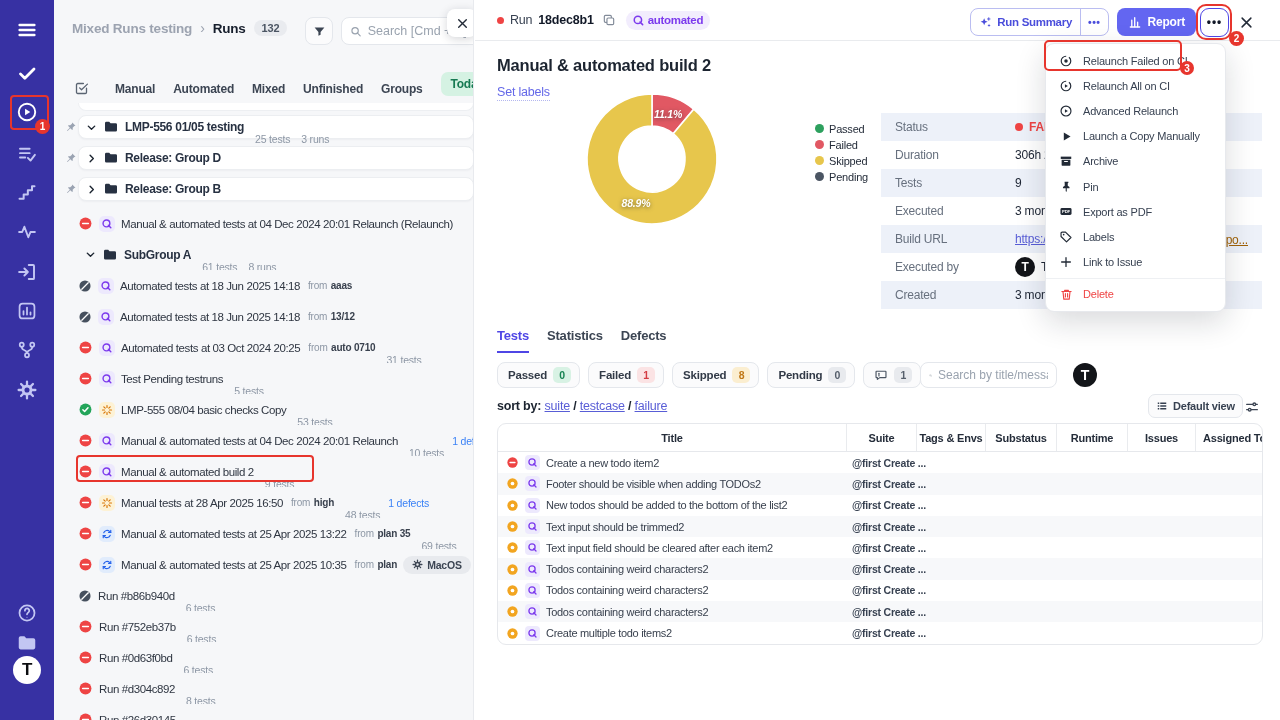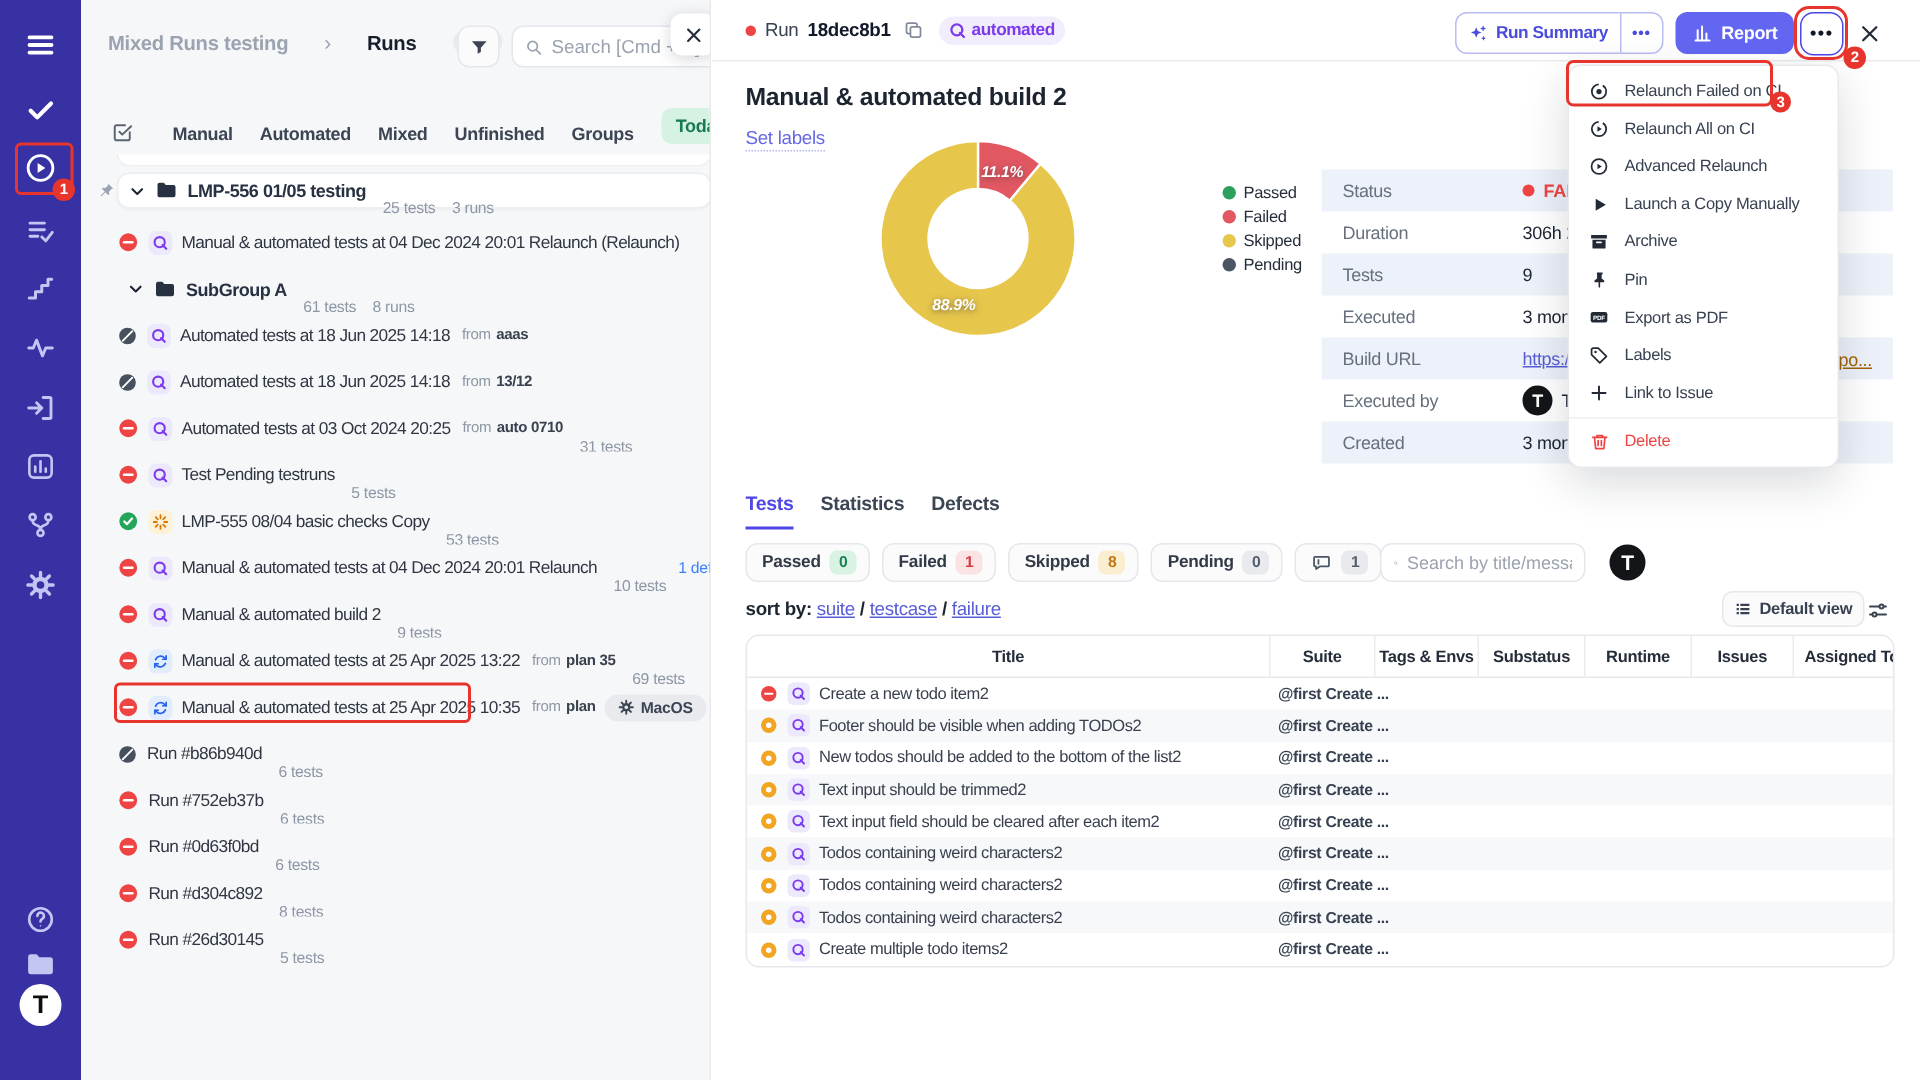--- a/index.html
+++ b/index.html
@@ -11,21 +11,21 @@
   
   #sidebar { position:absolute; left:0; top:0; width:54px; height:720px; background:#3731a3; z-index:5; }
   .sb-ic { position:absolute; left:50%; transform:translate(-50%,-50%); color:#c3c6f3; cursor:pointer; }
   .sb-ic.white { color:#fff; }
   .sb-logo { position:absolute; left:13px; width:28px; height:28px; border-radius:50%; background:#fff; color:#0c0d10;
              display:flex; align-items:center; justify-content:center; font-weight:bold; font-size:17px; }
 
   
   #left-panel { position:absolute; left:54px; top:0; width:420px; height:720px; background:#f6f7f9; border-right:1px solid #e8eaee; overflow:hidden; z-index:4; }
   .lp-head { position:absolute; left:0; top:0; width:420px; height:62px; }
-  .crumb { position:absolute; left:18px; top:20px; display:flex; align-items:center; gap:24px; font-size:13.5px; white-space:nowrap; }
+  .crumb { position:absolute; left:18px; top:20px; display:flex; align-items:center; gap:8px; font-size:13.5px; white-space:nowrap; }
   .crumb .proj { color:#9ca3b0; font-weight:600; }
   .crumb .sep { color:#9ca3b0; font-size:14px; }
   .crumb .page { color:#161e2c; font-weight:700; }
   .crumb .cnt { background:#e9ebef; color:#4b5563; font-size:11px; font-weight:700; border-radius:9px; padding:2px 8px; }
   .filter-btn { position:absolute; left:251px; top:17px; width:28px; height:28px; background:#fbfbfc; border:1px solid #e4e7ec; border-radius:8px;
                 display:flex; align-items:center; justify-content:center; color:#3c4553; cursor:pointer; }
   .lp-search { position:absolute; left:287px; top:17px; width:189px; height:28px; background:#fff; border:1px solid #e4e7ec; border-radius:8px;
                display:flex; align-items:center; padding:0 8px; gap:6px; color:#9aa3af; }
   .lp-search input { border:none; outline:none; background:transparent; font-size:12.5px; color:#374151; width:100%; font-family:inherit; }
   .lp-search input::placeholder { color:#9aa3af; }
@@ -299,20 +299,62 @@
               <path d="M3 6.2a2 2 0 012-2h4.3l2 2.2H19a2 2 0 012 2v8.4a2 2 0 01-2 2H5a2 2 0 01-2-2V6.2z"></path>
             </svg>
           </span>
 
           <span class="ltitle">LMP-556 01/05 testing</span>
 
           <span class="lmeta">25 tests</span>
           <span class="lmeta">3 runs</span>
 
         </div>
+        <div class="lrow card">
+          <span class="pin">
+            <svg width="12" height="12" viewBox="0 0 24 24" fill="currentColor">
+              <path d="M14.5 3l6.5 6.5-2.3.6-3.4 3.4.3 4.2-1.8-.2-3.2-3.2L5 19.9 4.1 19l5.6-5.6-3.2-3.2-.2-1.8 4.2.3 3.4-3.4.6-2.3z"></path>
+            </svg>
+          </span>
+
+          <span class="chev">
+            <svg width="11" height="11" viewBox="0 0 24 24" fill="none" stroke="currentColor" stroke-width="3" stroke-linecap="round" stroke-linejoin="round">
+              <path d="M9 5l7 7-7 7"></path>
+            </svg>
+          </span>
+          <span class="ficon">
+            <svg width="16" height="16" viewBox="0 0 24 24" fill="currentColor">
+              <path d="M3 6.2a2 2 0 012-2h4.3l2 2.2H19a2 2 0 012 2v8.4a2 2 0 01-2 2H5a2 2 0 01-2-2V6.2z"></path>
+            </svg>
+          </span>
+
+          <span class="ltitle">Release: Group D</span>
+
+        </div>
+        <div class="lrow card">
+          <span class="pin">
+            <svg width="12" height="12" viewBox="0 0 24 24" fill="currentColor">
+              <path d="M14.5 3l6.5 6.5-2.3.6-3.4 3.4.3 4.2-1.8-.2-3.2-3.2L5 19.9 4.1 19l5.6-5.6-3.2-3.2-.2-1.8 4.2.3 3.4-3.4.6-2.3z"></path>
+            </svg>
+          </span>
+
+          <span class="chev">
+            <svg width="11" height="11" viewBox="0 0 24 24" fill="none" stroke="currentColor" stroke-width="3" stroke-linecap="round" stroke-linejoin="round">
+              <path d="M9 5l7 7-7 7"></path>
+            </svg>
+          </span>
+          <span class="ficon">
+            <svg width="16" height="16" viewBox="0 0 24 24" fill="currentColor">
+              <path d="M3 6.2a2 2 0 012-2h4.3l2 2.2H19a2 2 0 012 2v8.4a2 2 0 01-2 2H5a2 2 0 01-2-2V6.2z"></path>
+            </svg>
+          </span>
+
+          <span class="ltitle">Release: Group B</span>
+
+        </div>
         <div class="lrow">
 
           <span class="st">
             <svg width="15" height="15" viewBox="0 0 24 24">
               <circle cx="12" cy="12" r="9.5" fill="#ee4444"></circle>
               <path d="M7.5 12h9" stroke="#fff" stroke-width="2.6" stroke-linecap="round"></path>
             </svg>
           </span>
 
           <span class="ticon t-auto">
@@ -480,20 +522,42 @@
           <span class="ticon t-auto">
             <svg width="12" height="12" viewBox="0 0 22 22" fill="none" stroke="currentColor" stroke-width="2.6" stroke-linecap="round">
               <circle cx="10" cy="10" r="6.2"></circle>
               <path d="M13.5 13.5L18 18"></path>
             </svg>
           </span>
 
           <span class="ltitle">Manual &amp; automated build 2</span>
 
           <span class="lmeta">9 tests</span>
+
+        </div>
+        <div class="lrow">
+
+          <span class="st">
+            <svg width="15" height="15" viewBox="0 0 24 24">
+              <circle cx="12" cy="12" r="9.5" fill="#ee4444"></circle>
+              <path d="M7.5 12h9" stroke="#fff" stroke-width="2.6" stroke-linecap="round"></path>
+            </svg>
+          </span>
+
+          <span class="ticon t-manual">
+            <svg width="12" height="12" viewBox="0 0 24 24" fill="none" stroke="currentColor" stroke-width="2.4" stroke-linecap="round">
+              <path d="M12 3v4M12 17v4M3 12h4M17 12h4M5.6 5.6l2.8 2.8M15.6 15.6l2.8 2.8M5.6 18.4l2.8-2.8M15.6 8.4l2.8-2.8"></path>
+            </svg>
+          </span>
+
+          <span class="ltitle">Manual tests at 28 Apr 2025 16:50</span>
+          <span class="lfrom">from <b>high</b></span>
+          <span class="lmeta">48 tests</span>
+
+          <span class="ldef">1 defects</span>
 
         </div>
         <div class="lrow">
 
           <span class="st">
             <svg width="15" height="15" viewBox="0 0 24 24">
               <circle cx="12" cy="12" r="9.5" fill="#ee4444"></circle>
               <path d="M7.5 12h9" stroke="#fff" stroke-width="2.6" stroke-linecap="round"></path>
             </svg>
           </span>

